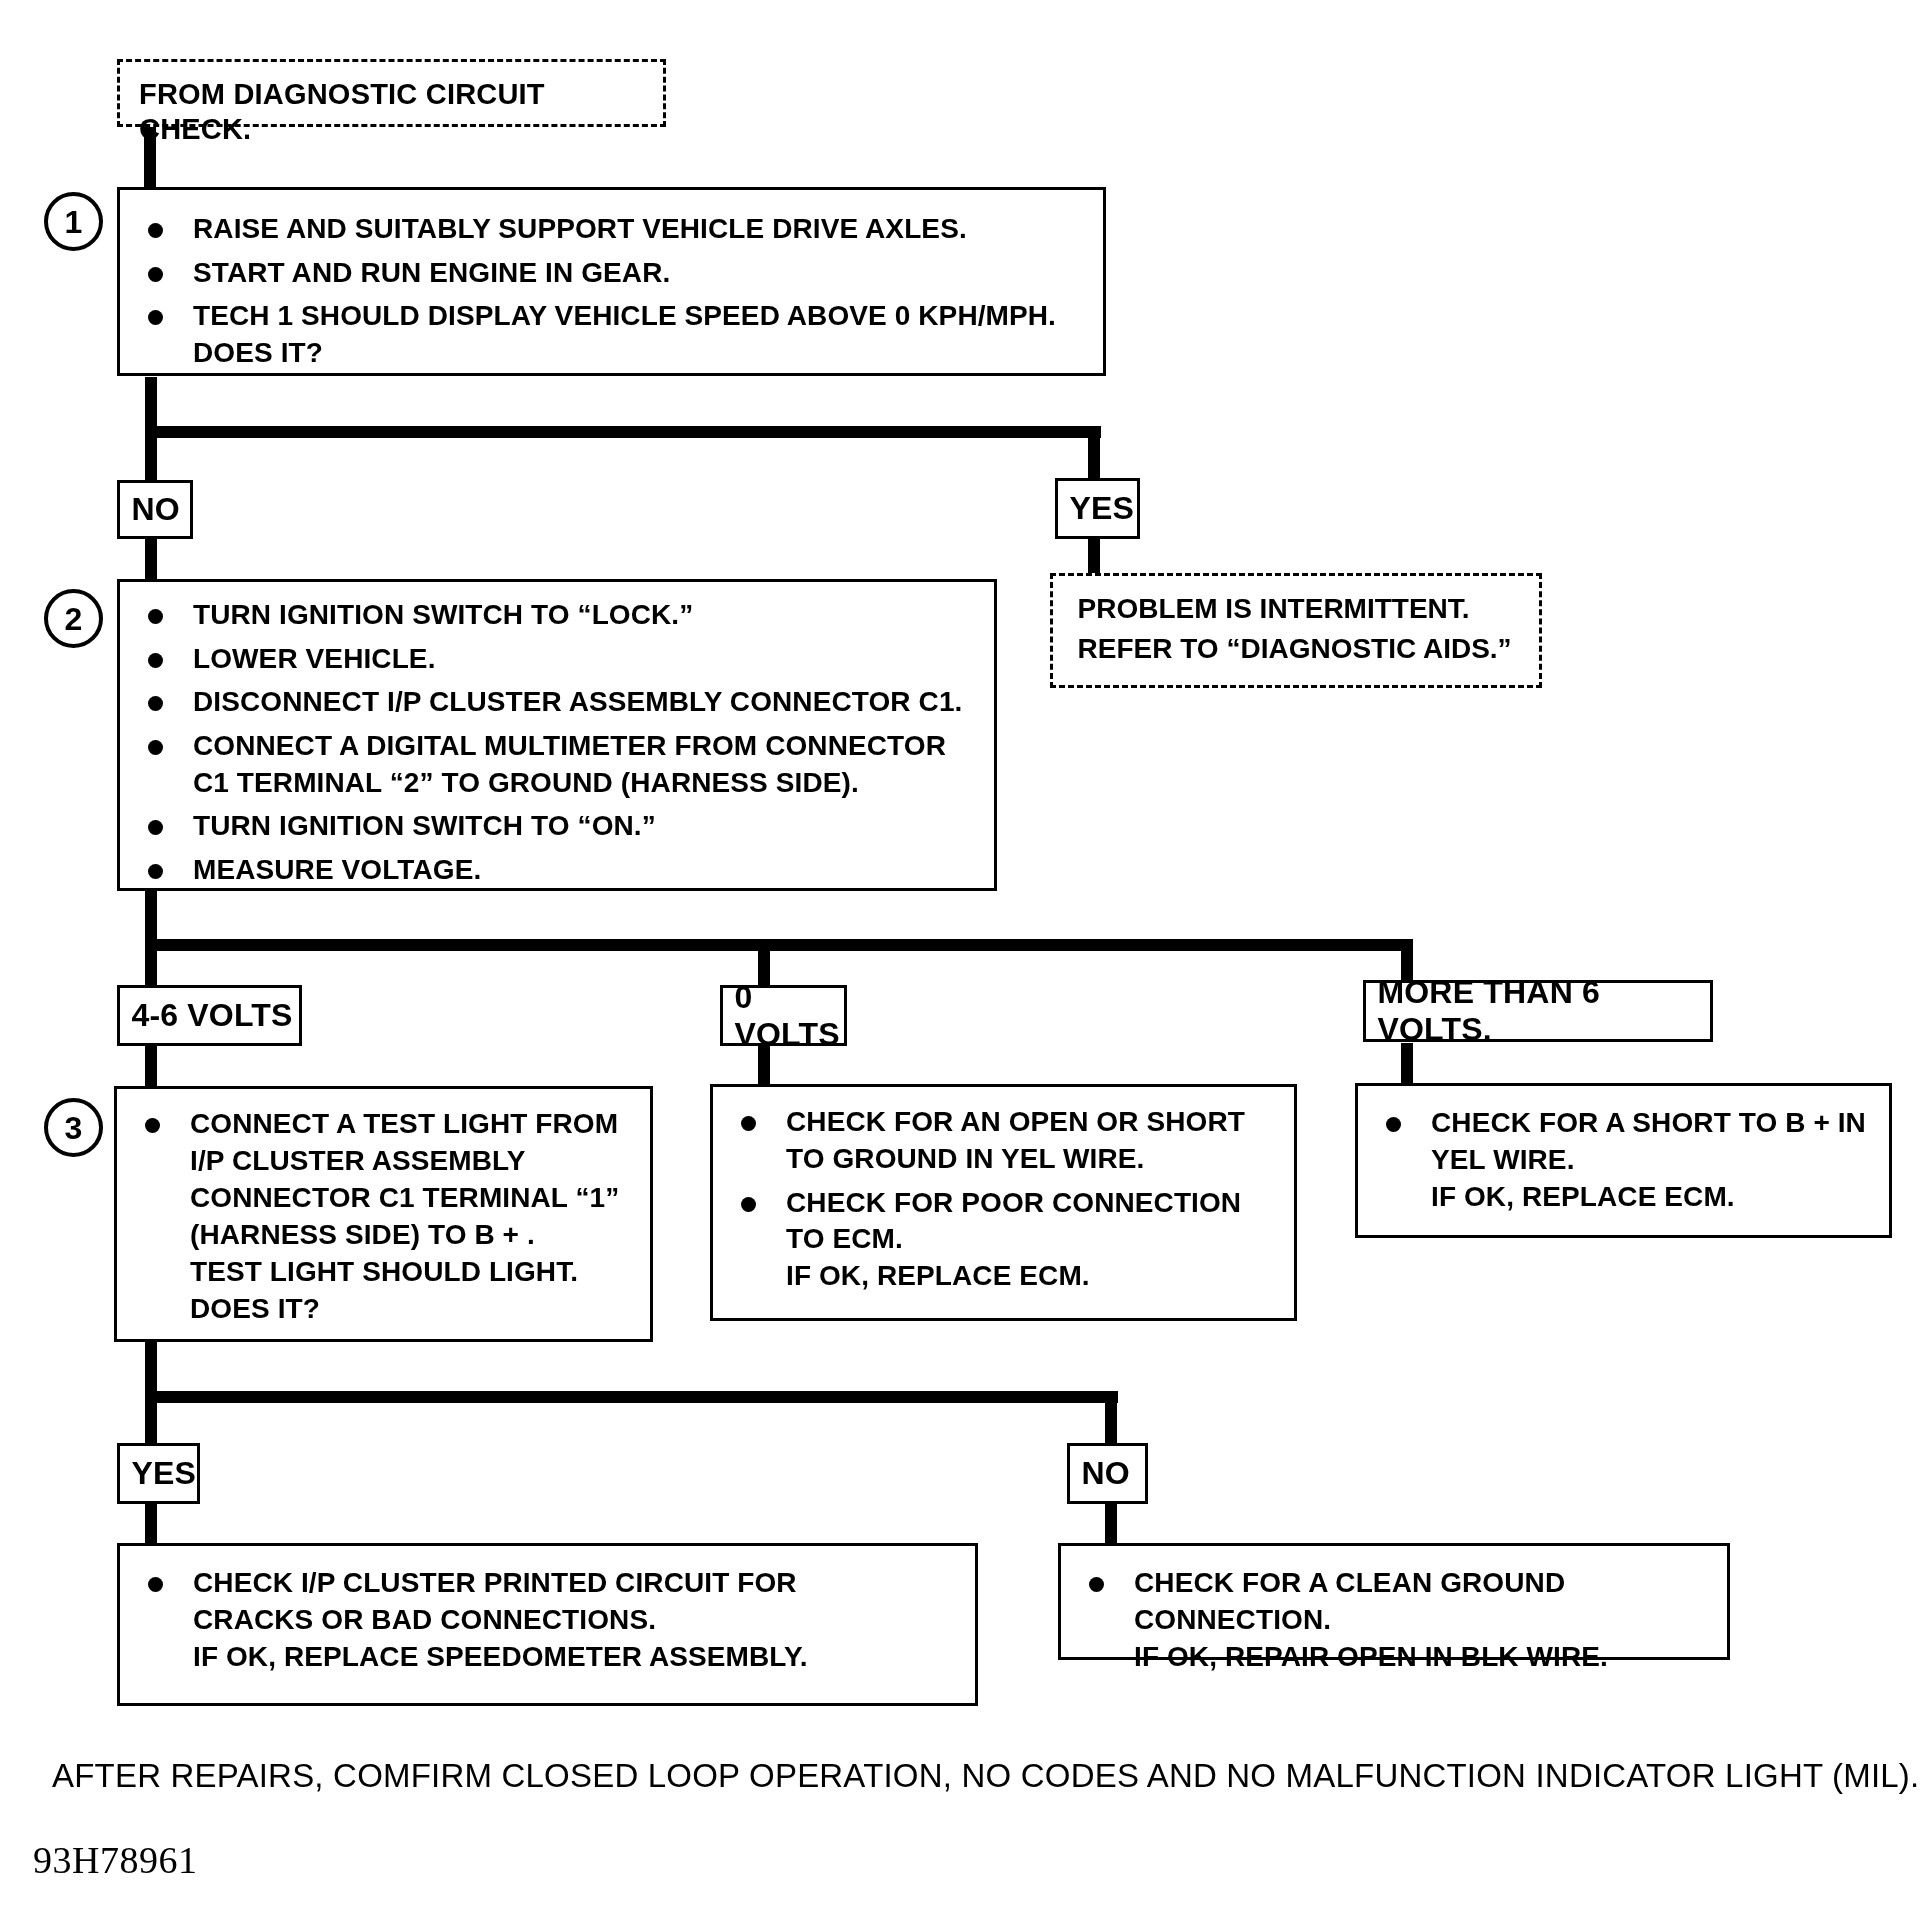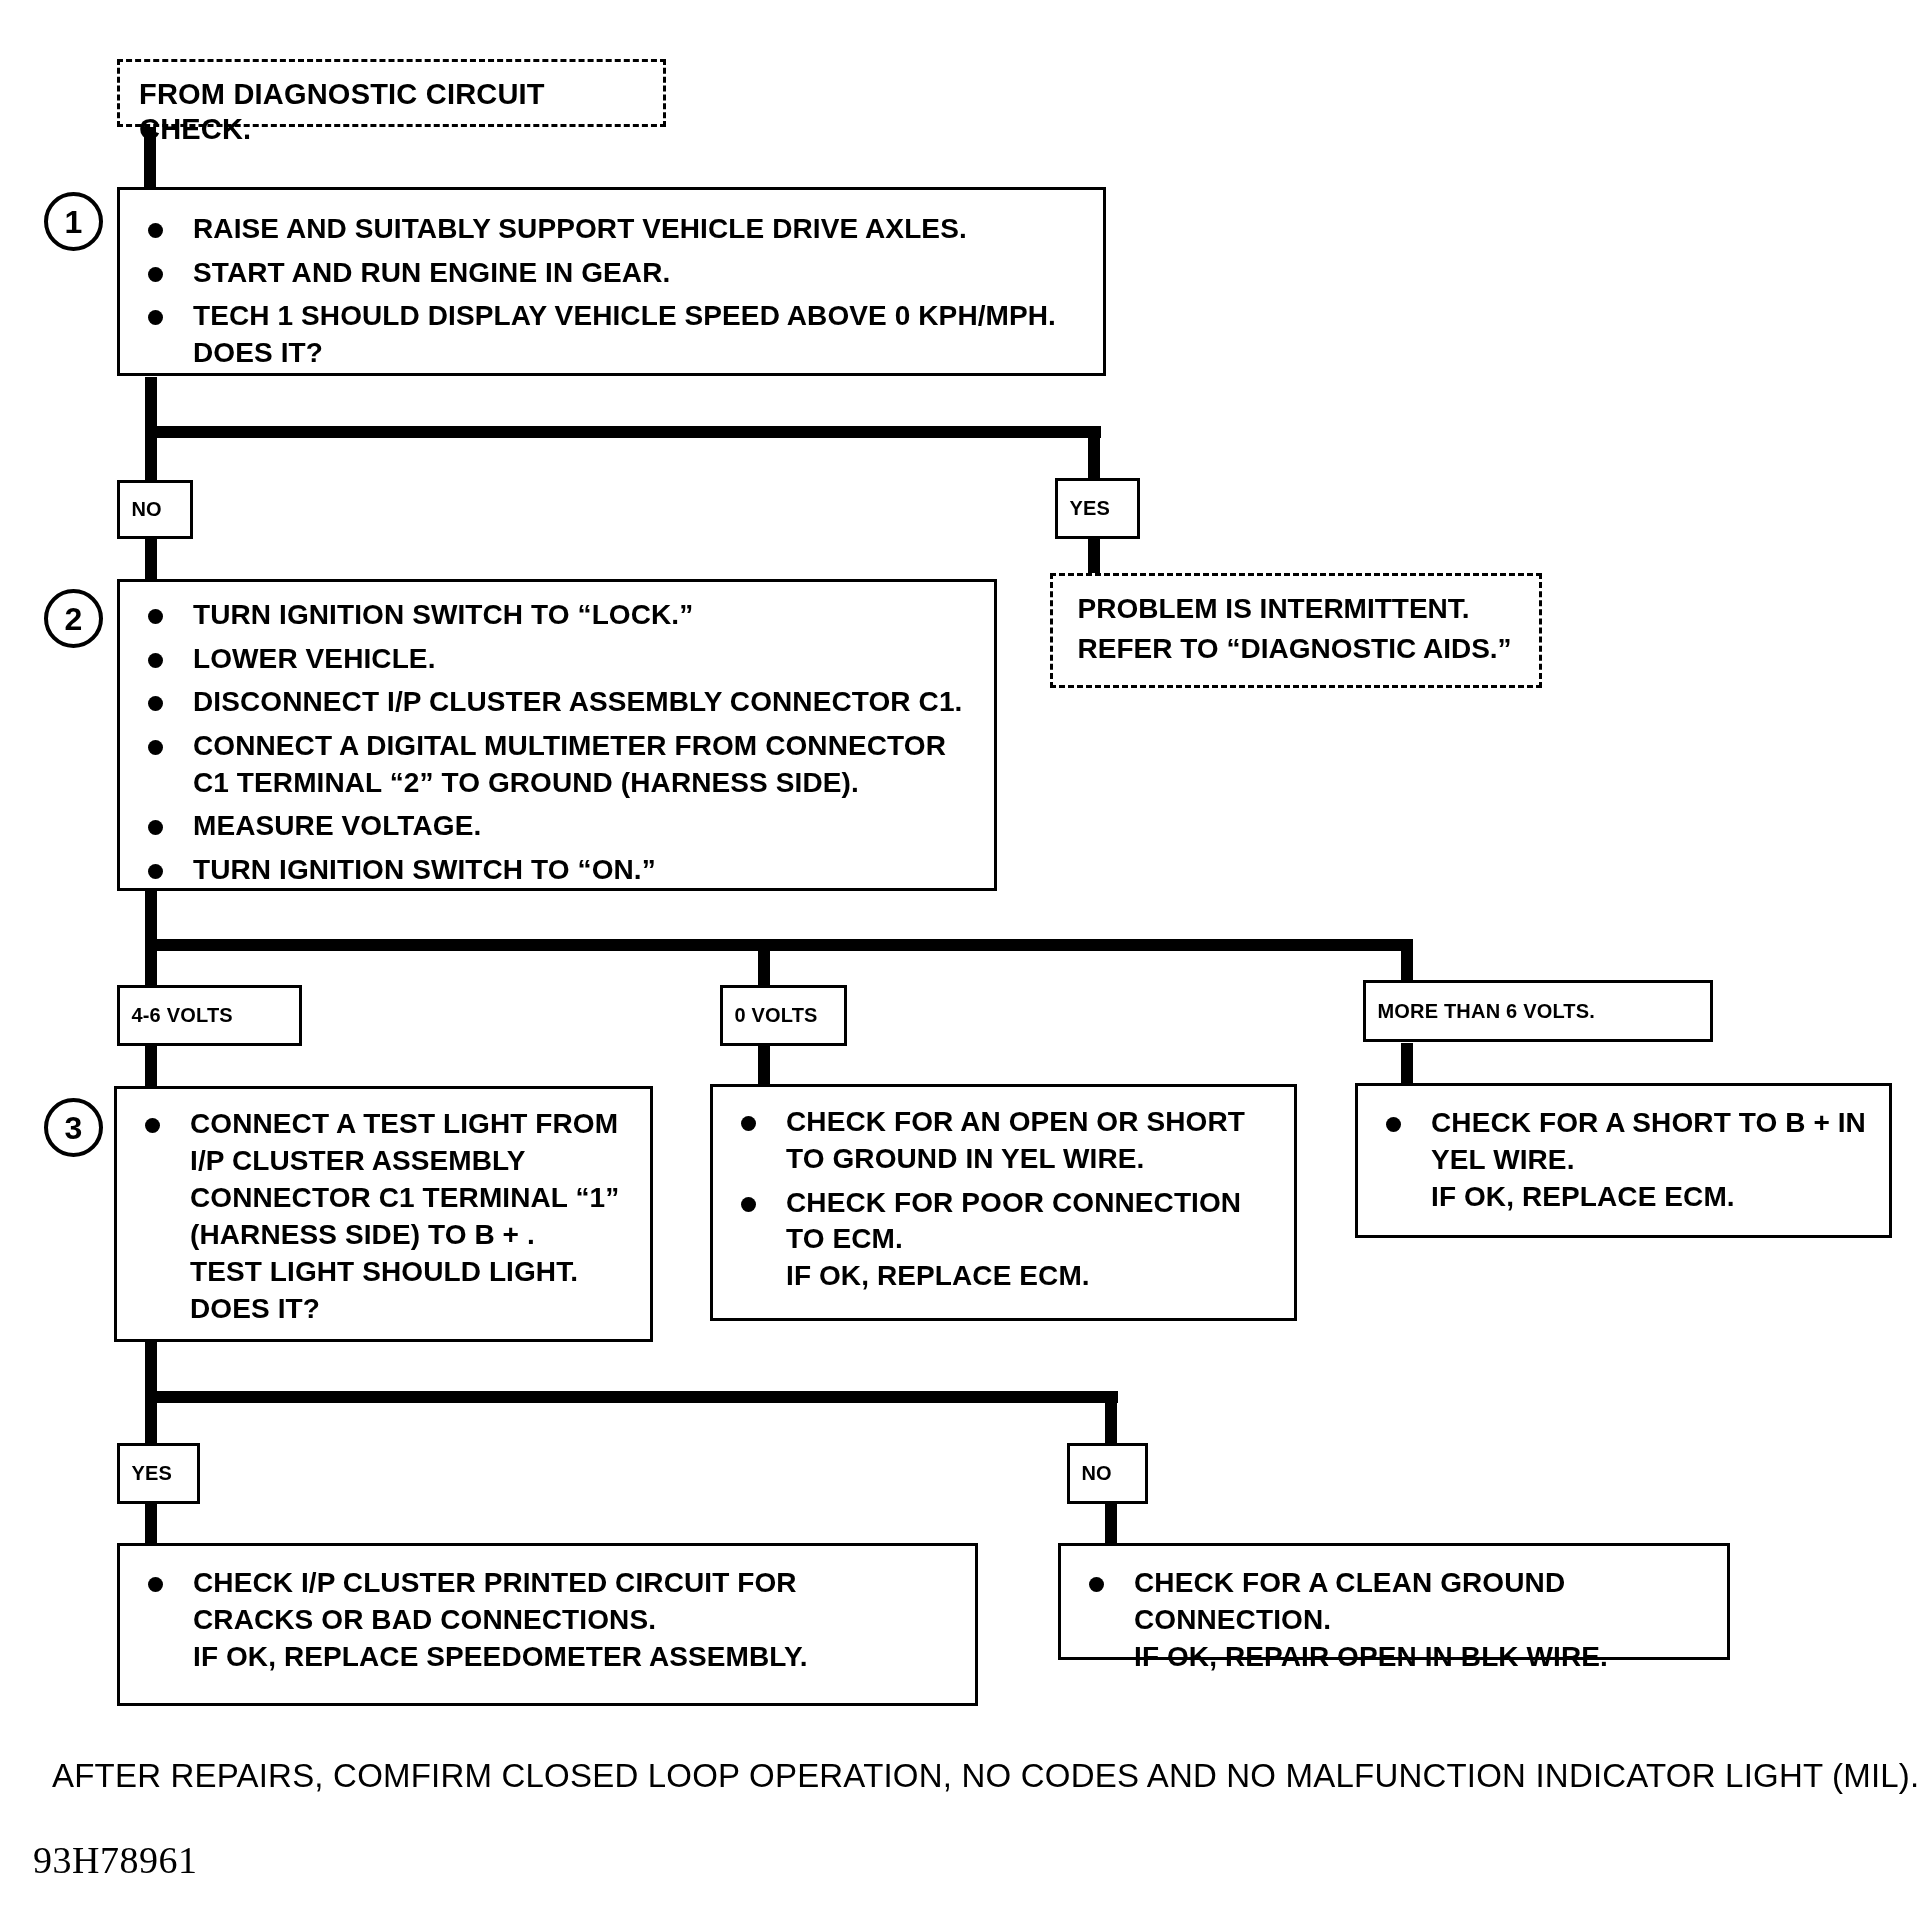--- a/index.html
+++ b/index.html
@@ -92,21 +92,21 @@
   .label-box {
     position: absolute;
     box-sizing: border-box;
     border: 3.8px solid #000000;
     background: #ffffff;
     display: flex;
     align-items: center;
     justify-content: flex-start;
     padding-left: 11.4px;
     font-weight: bold;
-    font-size: 20px;
+    font-size: 32px;
     letter-spacing: 0.2px;
   }
 
   
   .note-text {
     position: absolute;
     left: 0; top: 0;
     width: 100%;
     box-sizing: border-box;
     padding: 13.2px 15px 9.5px 24.6px;
@@ -218,25 +218,25 @@
         <span class="bdot"></span>
         <span class="btext">DISCONNECT I/P CLUSTER ASSEMBLY CONNECTOR C1.</span>
       </div>
       <div class="bitem">
         <span class="bdot"></span>
         <span class="btext">CONNECT A DIGITAL MULTIMETER FROM CONNECTOR
 C1 TERMINAL “2” TO GROUND (HARNESS SIDE).</span>
       </div>
       <div class="bitem">
         <span class="bdot"></span>
+        <span class="btext">TURN IGNITION SWITCH TO “ON.”</span>
+      </div>
+      <div class="bitem">
+        <span class="bdot"></span>
         <span class="btext">MEASURE VOLTAGE.</span>
-      </div>
-      <div class="bitem">
-        <span class="bdot"></span>
-        <span class="btext">TURN IGNITION SWITCH TO “ON.”</span>
       </div>
     </div>
   </div>
 
   <div class="conn" style="left:145px; top:891px; width:12.3px; height:57px;"></div>
   <div class="conn" style="left:145px; top:939px; width:1268px; height:12.3px;"></div>
   <div class="conn" style="left:145px; top:939px; width:12.3px; height:49px;"></div>
   <div class="conn" style="left:758px; top:939px; width:12.3px; height:49px;"></div>
   <div class="conn" style="left:1401px; top:939px; width:12.3px; height:49px;"></div>
 

